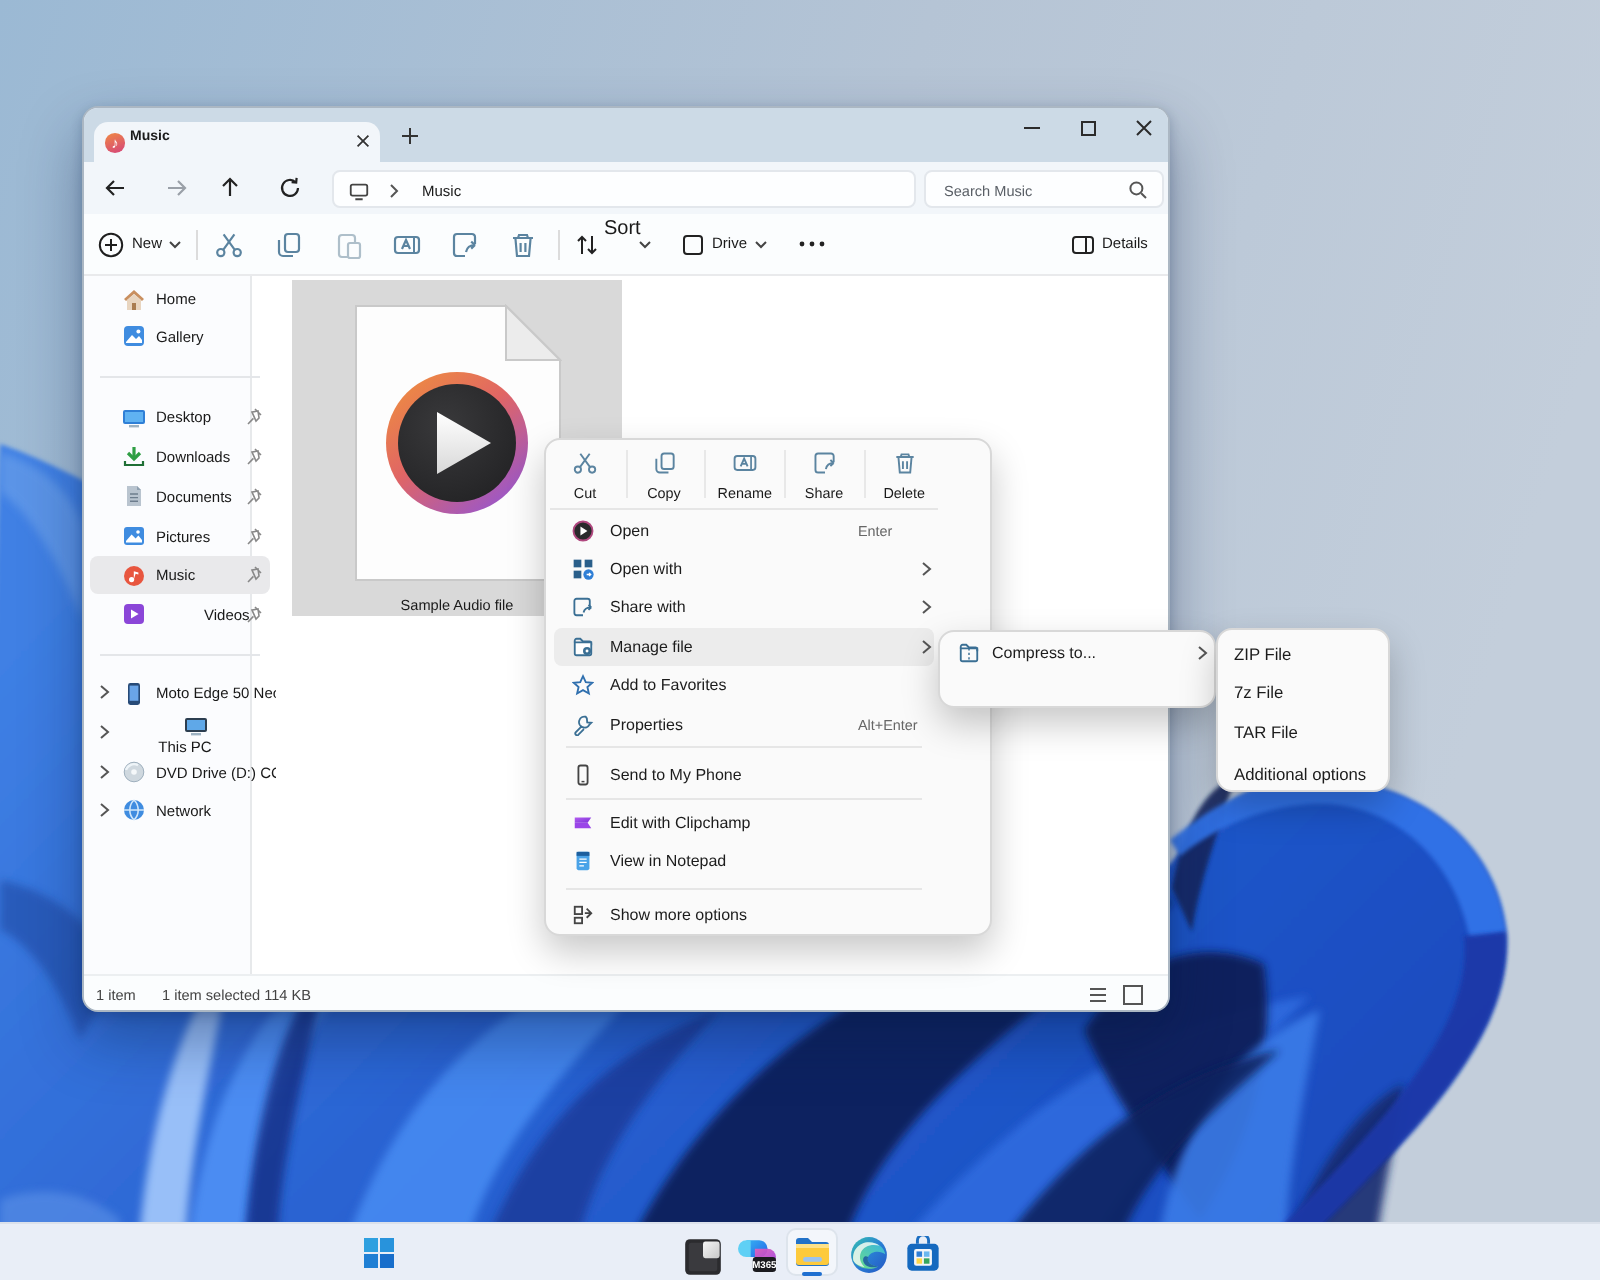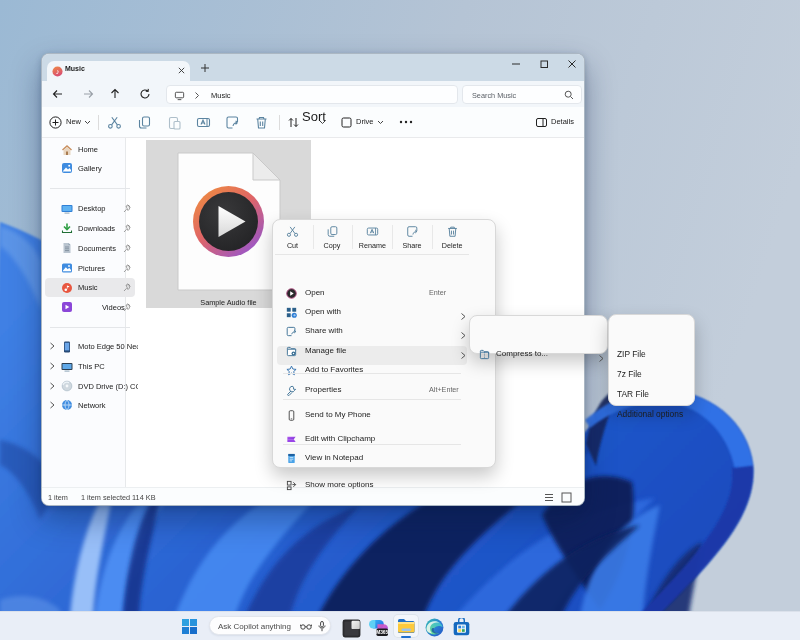--- a/index.html
+++ b/index.html
@@ -32,36 +32,36 @@
 .ssep{position:absolute;left:8px;width:80px;height:1px;background:#e4e6e9;}
 #content{position:absolute;left:96px;top:0;right:0;height:100%;background:#fff;}
 #tile{position:absolute;left:8px;top:2px;width:165px;height:168px;background:#d9d9d9;}
 #tile .label{position:absolute;left:0;right:0;top:158px;text-align:center;font-size:7.3px;color:#1a1a1a;}
 
 #status{position:absolute;left:0;bottom:0;width:100%;height:18px;background:#fbfdfe;border-top:1px solid #eceff1;box-sizing:border-box;font-size:7.3px;color:#444;}
 #status span{position:absolute;top:5px;}
 
 .panel{position:absolute;background:#fafafa;border:1px solid #d8d8d8;border-radius:8px;box-shadow:0 8px 18px rgba(0,0,0,.22);box-sizing:border-box;}
 #menu{left:272px;top:219px;width:224px;height:249px;}
-.mrow{position:absolute;left:4px;width:190px;height:19px;display:flex;margin-top:32px;}
+.mrow{position:absolute;left:4px;width:190px;height:19px;display:flex;align-items:center;}
 .mrow .mic{width:11px;height:11px;margin-left:9px;flex:0 0 11px;}
 .mrow .mtx{font-size:8px;color:#1c1c1c;margin-left:8px;white-space:nowrap;}
 .mrow .acc{position:absolute;left:152px;font-size:7.2px;color:#666;}
 .mrow .sub{position:absolute;left:182px;top:5px;width:8px;height:9px;color:#555;}
 .msep{position:absolute;left:10px;width:178px;height:1px;background:#e6e6e6;}
 #menu .hl{background:#ececec;border-radius:4px;}
 
 #strip{position:absolute;left:0;top:0;width:100%;height:34px;}
 .scol{position:absolute;top:0;width:39px;height:34px;text-align:center;}
 .scol svg{margin-top:5px;}
 .scol .sl{font-size:7.2px;color:#1b1b1b;margin-top:0px;display:block;line-height:8px;}
 .ssepv{position:absolute;top:5px;width:1px;height:24px;background:#e8e8e8;}
 
 #sub1{left:469px;top:315px;width:139px;height:39px;}
-#sub2{left:608px;top:314px;width:87px;height:92px;}
+#sub2{left:608px;top:314px;width:87px;height:82px;}
 #sub2 .mrow .mtx{font-size:8.4px;}
 
 #taskbar{position:absolute;left:0;top:611px;width:800px;height:29px;background:#e9eef7;border-top:1px solid #dbe1eb;box-sizing:border-box;}
 #pill{position:absolute;left:209px;top:4px;width:122px;height:19px;background:#fdfdfe;border:1px solid #e3e6ec;border-radius:10px;box-sizing:border-box;box-shadow:0 1px 2px rgba(60,80,120,.10);}
 #pill .ptx{position:absolute;left:8px;top:5px;font-size:8px;color:#4a4a4a;}
 .tico{position:absolute;top:5px;width:19px;height:19px;}
 #fepill{position:absolute;left:393px;top:2px;width:26px;height:24px;background:rgba(255,255,255,.45);border:1px solid rgba(200,210,222,.5);border-radius:5px;box-sizing:border-box;}
 #feunder{position:absolute;left:401px;top:23.5px;width:10px;height:2.5px;border-radius:2px;background:#1f6fd0;}
 </style>
 </head>
@@ -236,21 +236,21 @@
         </g>
       </svg>
     <div class="abs" style="left:237px;top:8px;width:1px;height:15px;background:#dcdcdc;"></div>
 
     <svg class="abs" style="left:245px;top:9px;" width="13" height="13" viewBox="0 0 13 13">
         <g stroke="#222" stroke-width="1" fill="none">
           <path d="M4,11 L4,2.5 M2,4.5 L4,2.5 L6,4.5"></path>
           <path d="M9,2 L9,10.5 M7,8.5 L9,10.5 L11,8.5"></path>
         </g>
       </svg>
-    <span class="abs" style="left:260px;top:2px;font-size:13px;color:#1a1a1a;">Sort</span>
+    <span class="abs" style="left:260px;top:2px;font-size:10px;color:#1a1a1a;">Sort</span>
     <svg class="abs" style="left:277px;top:13px;" width="7" height="5" viewBox="0 0 7 5">
         <path d="M1,1 L3.5,3.5 L6,1" stroke="#444" stroke-width="1" fill="none"></path>
       </svg>
 
     <svg class="abs" style="left:298px;top:9px;" width="13" height="13" viewBox="0 0 13 13">
         <g stroke="#222" stroke-width="1" fill="none">
           <rect x="2" y="2" width="9" height="9" rx="1.5"></rect>
         </g>
       </svg>
     <span class="abs" style="left:314px;top:10px;font-size:7.5px;color:#1a1a1a;">Drive</span>
@@ -372,21 +372,21 @@
       <div class="srow" style="top:199.2px;">
         <svg class="chev" viewBox="0 0 8 8">
             <path d="M2.5,1 L6,4 L2.5,7" stroke="#555" stroke-width="1" fill="none"></path>
           </svg>
         <svg class="ic" viewBox="0 0 12 12">
             <rect x="3" y="0.5" width="6" height="11" rx="1.2" fill="#274a77"></rect>
             <rect x="3.8" y="1.8" width="4.4" height="7.6" fill="#6aa5e8"></rect>
           </svg>
         <span class="tx">Moto Edge 50 Neo</span>
       </div>
-      <div class="srow" style="top:219.2px;">
+      <div class="srow" style="top:219.2px;flex-direction:column;">
         <svg class="chev" viewBox="0 0 8 8">
             <path d="M2.5,1 L6,4 L2.5,7" stroke="#555" stroke-width="1" fill="none"></path>
           </svg>
         <svg class="ic" viewBox="0 0 12 12">
             <rect x="0.5" y="2" width="11" height="7" rx="1" fill="#2c3e50"></rect>
             <rect x="1.5" y="3" width="9" height="5" fill="#5fa8e8"></rect>
             <rect x="3.5" y="9.5" width="5" height="1.2" fill="#9db2c2"></rect>
           </svg>
         <span class="tx">This PC</span>
       </div>
@@ -647,32 +647,20 @@
     </div>
 </div>
 
 <div id="taskbar">
   <svg class="abs" style="left:182px;top:7px;" width="15" height="15" viewBox="0 0 15 15">
     <rect x="0" y="0" width="7" height="7" fill="#2ea0e0"></rect>
       <rect x="8" y="0" width="7" height="7" fill="#2893dc"></rect>
     <rect x="0" y="8" width="7" height="7" fill="#1f7fd4"></rect>
       <rect x="8" y="8" width="7" height="7" fill="#186ecb"></rect>
   </svg>
-  <div id="pill">
-    <span class="ptx">Ask Copilot anything</span>
-    <svg class="abs" style="left:90px;top:5px;" width="12" height="9" viewBox="0 0 12 9">
-        <circle cx="3" cy="5" r="2.2" fill="none" stroke="#444" stroke-width="1"></circle>
-        <circle cx="9" cy="5" r="2.2" fill="none" stroke="#444" stroke-width="1"></circle>
-        <path d="M5.2,5 Q6,3.8 6.8,5 M0.8,4 L0.2,2.5 M11.2,4 L11.8,2.5" stroke="#444" stroke-width="1" fill="none"></path>
-      </svg>
-    <svg class="abs" style="left:108px;top:4px;" width="8" height="11" viewBox="0 0 8 11">
-        <rect x="2.6" y="0.5" width="2.8" height="5.5" rx="1.4" fill="none" stroke="#444" stroke-width="1"></rect>
-        <path d="M1,4.5 C1,8 7,8 7,4.5 M4,8 L4,10.2" stroke="#444" stroke-width="1" fill="none"></path>
-      </svg>
-  </div>
   <div id="fepill"></div>
   <div id="feunder"></div>
 
   <svg class="tico" style="left:342px;top:7px;" width="16" height="16" viewBox="0 0 16 16">
     <defs>
         <linearGradient id="rc" x1="0" y1="0" x2="1" y2="1">
           <stop offset="0" stop-color="#f5f5f5"></stop>
           <stop offset="1" stop-color="#c9c9c9"></stop>
         </linearGradient>
       </defs>

